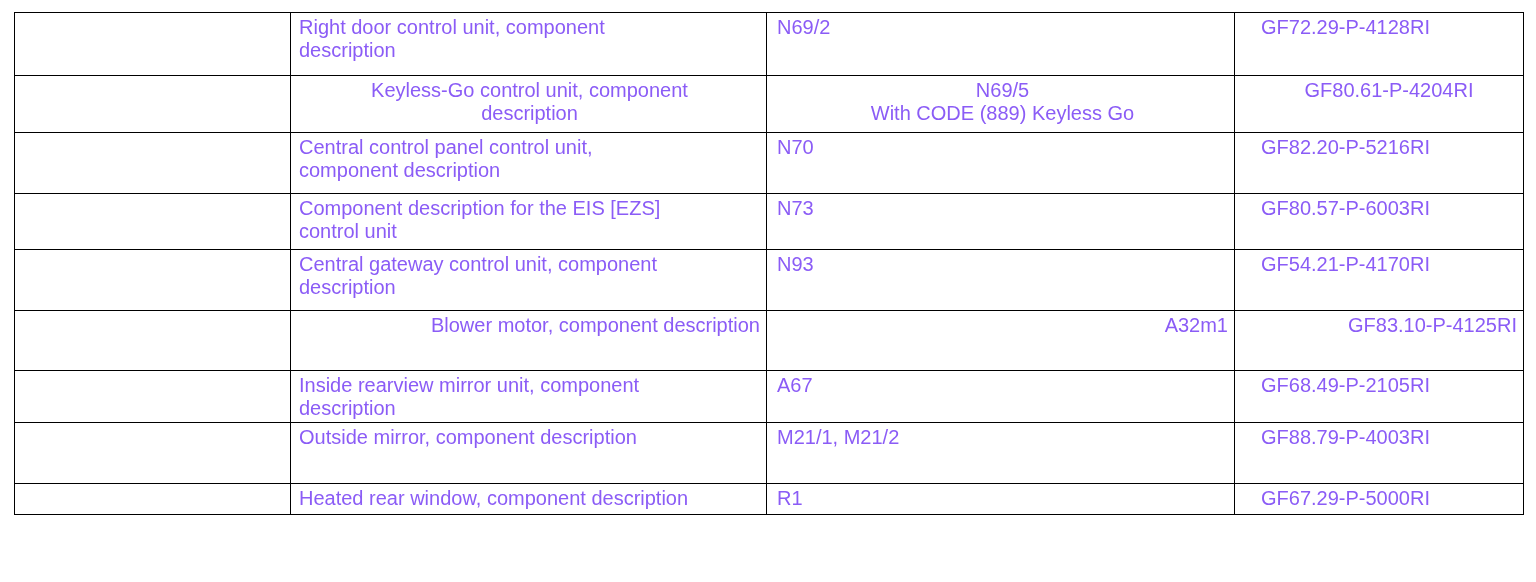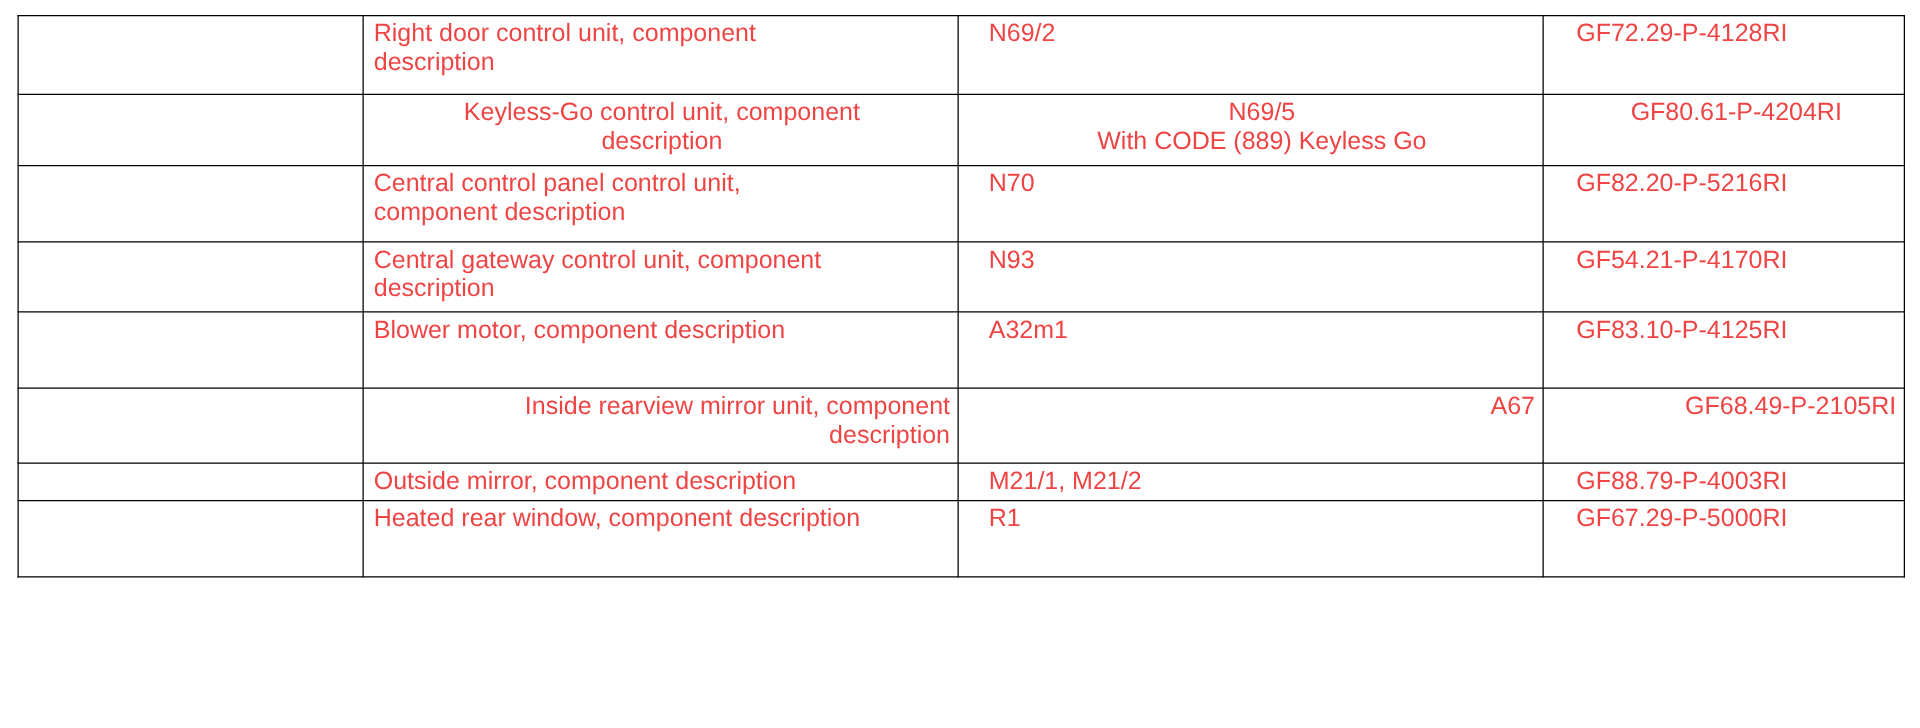--- a/index.html
+++ b/index.html
@@ -23,27 +23,27 @@
     background: #ffffff;
   }
   col.c1 { width: 276px; }
   col.c2 { width: 476px; }
   col.c3 { width: 468px; }
   col.c4 { width: 289px; }
   td {
     border: 1.5px solid #000000;
     vertical-align: top;
     padding: 3px 6px 2px 8px;
-    color: #ef4444;
+    color: #8b5cf6;
     font-size: 20px;
     line-height: 23px;
     white-space: pre-line;
     overflow: hidden;
   }
-  td:nth-child(3) { padding-left: 24px; }
+  td:nth-child(3) { padding-left: 10px; }
   td:nth-child(4) { padding-left: 26px; }
   tr:nth-child(1)  { height: 63px; }
   tr:nth-child(2)  { height: 57px; text-align: center; }
   tr:nth-child(3)  { height: 61px; }
   tr:nth-child(4)  { height: 56px; }
   tr:nth-child(5)  { height: 61px; }
   tr:nth-child(6)  { height: 60px; text-align: right; }
   tr:nth-child(7)  { height: 30px; margin-left: 28px; }
   tr:nth-child(8)  { height: 61px; }
   tr:nth-child(9)  { height: 31px; }
@@ -79,20 +79,27 @@
         </tr>
         <tr>
           <td></td>
           <td>Central control panel control unit,
 component description</td>
           <td>N70</td>
           <td>GF82.20-P-5216RI</td>
         </tr>
         <tr>
           <td></td>
+          <td>Component description for the EIS [EZS]
+control unit</td>
+          <td>N73</td>
+          <td>GF80.57-P-6003RI</td>
+        </tr>
+        <tr>
+          <td></td>
           <td>Central gateway control unit, component
 description</td>
           <td>N93</td>
           <td>GF54.21-P-4170RI</td>
         </tr>
         <tr>
           <td></td>
           <td>Blower motor, component description</td>
           <td>A32m1</td>
           <td>GF83.10-P-4125RI</td>

